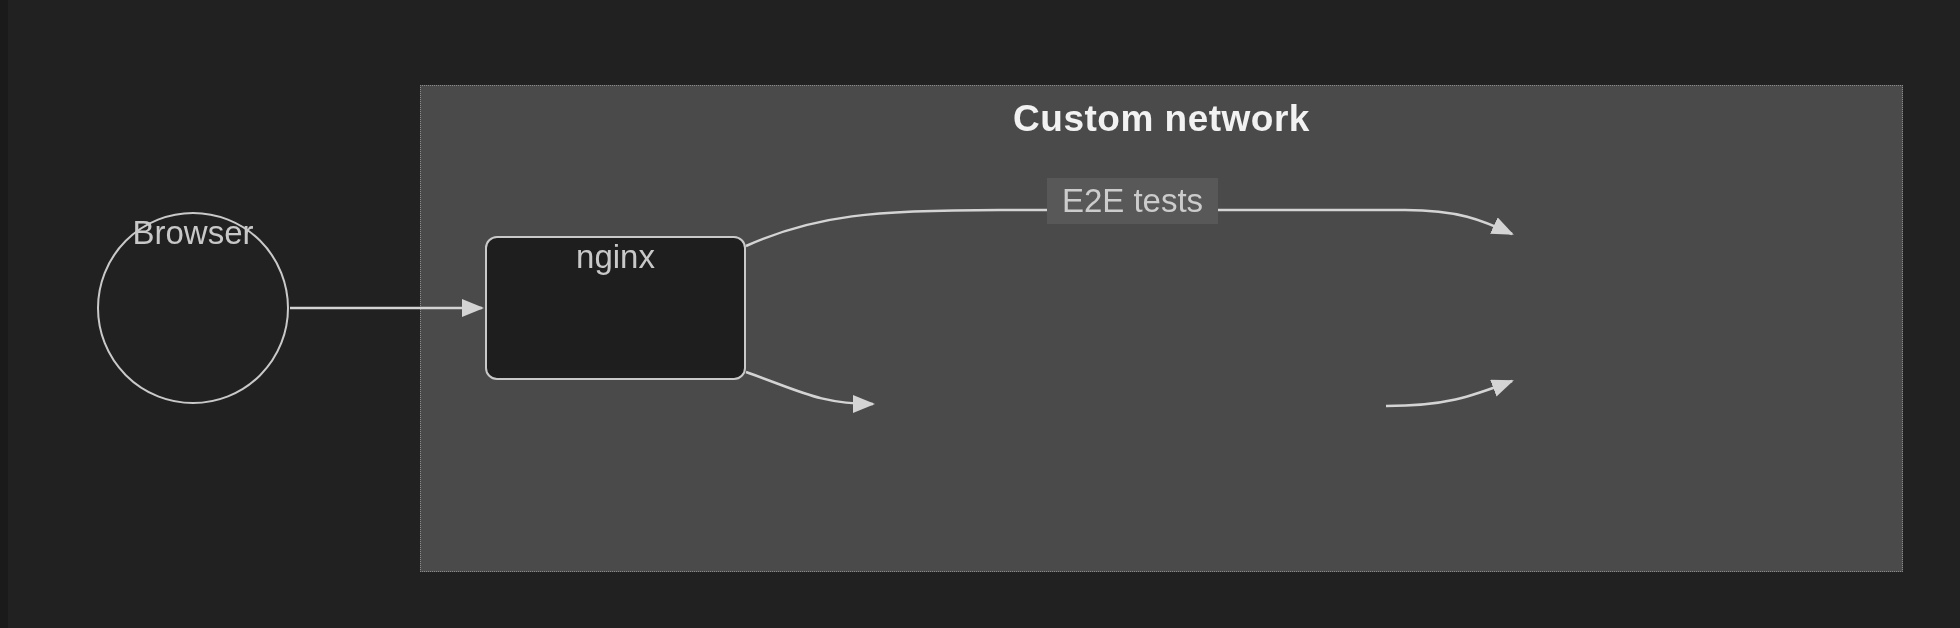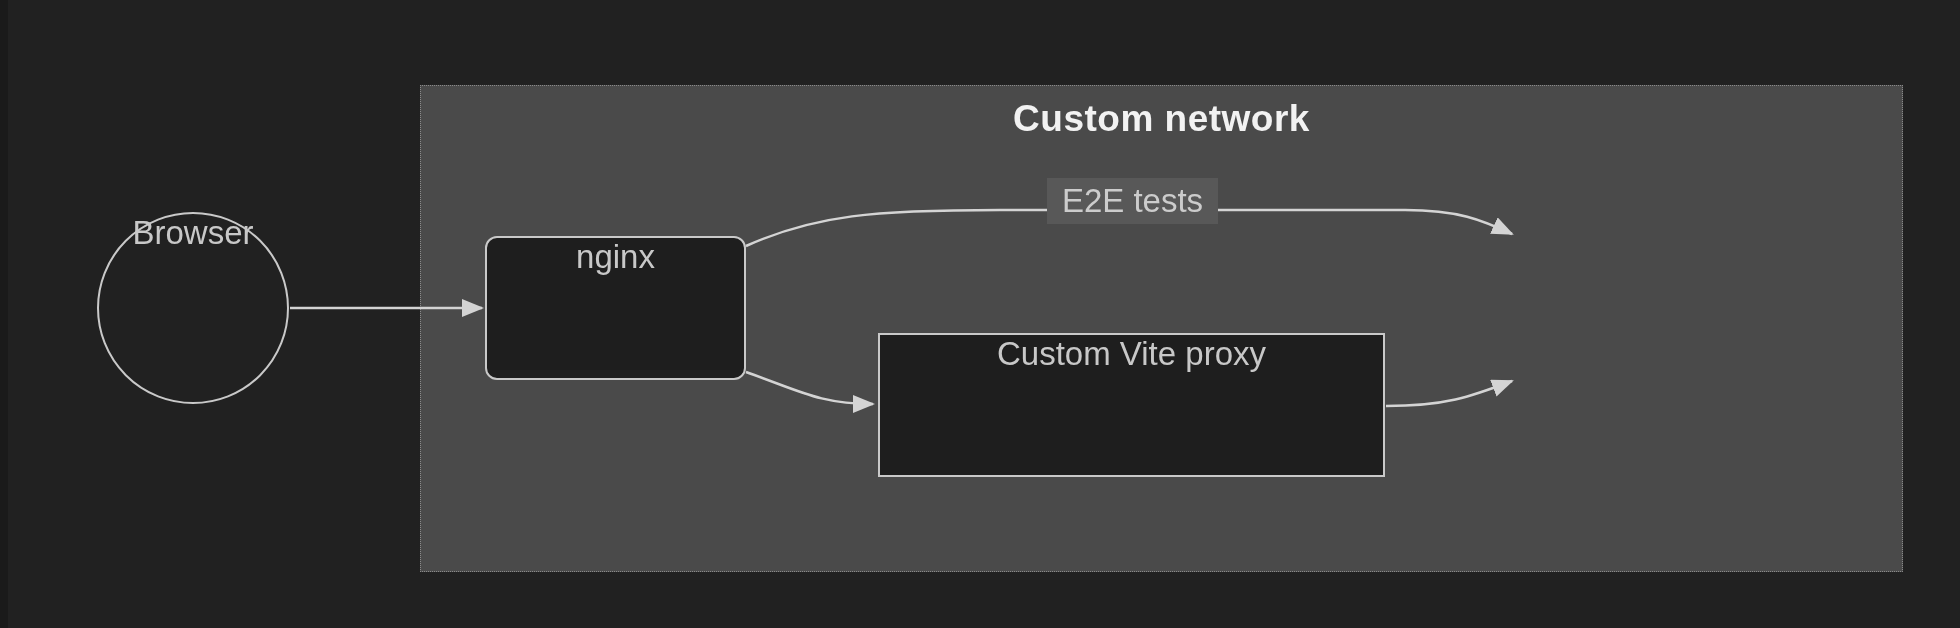--- a/index.html
+++ b/index.html
@@ -106,22 +106,19 @@
   </svg>
 
   <div class="node node-browser">
     <span>Browser</span>
   </div>
 
   <div class="node node-nginx">
     <span>nginx</span>
   </div>
 
-  <div class="node node-proxy">
-    <span>Custom Vite proxy</span>
-  </div>
 
 
   <div class="edge-label">
     <span>E2E tests</span>
   </div>
 
 </div>
 
 </body></html>

